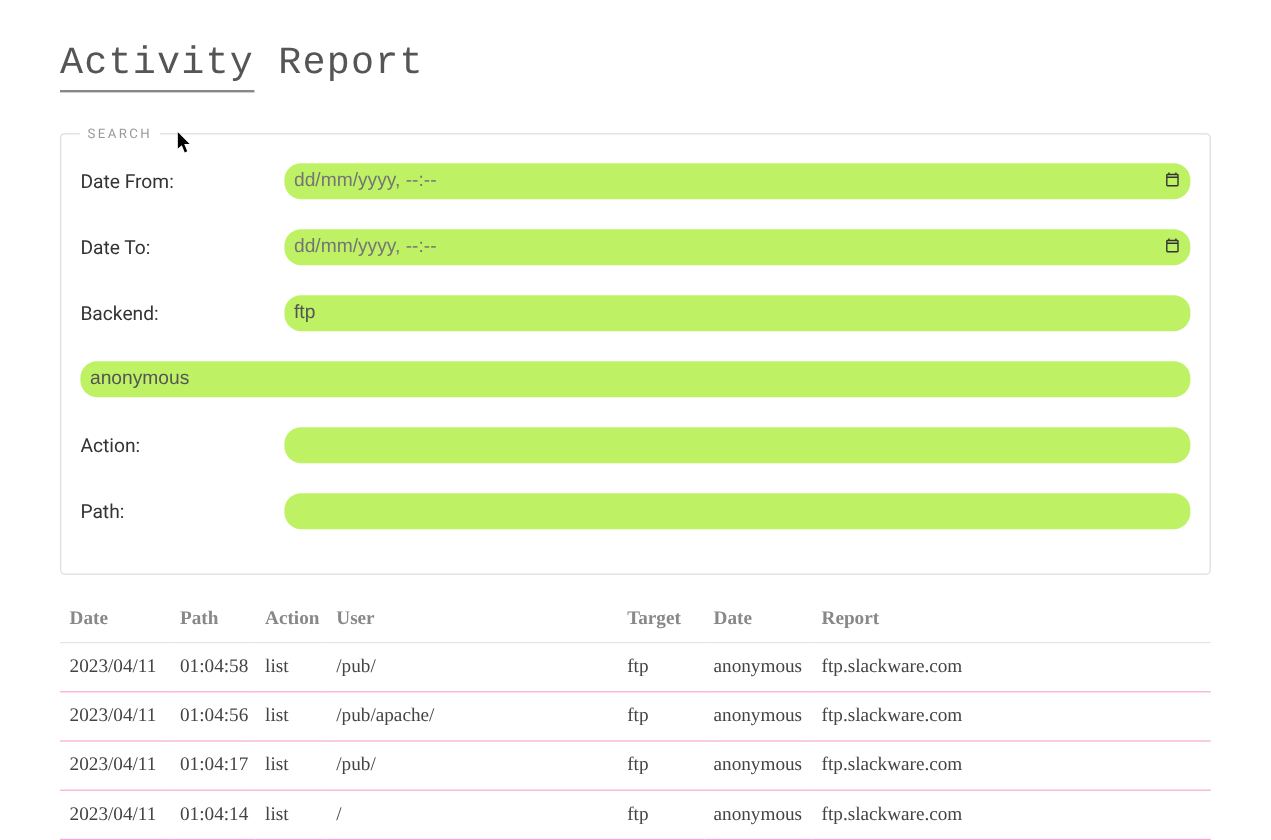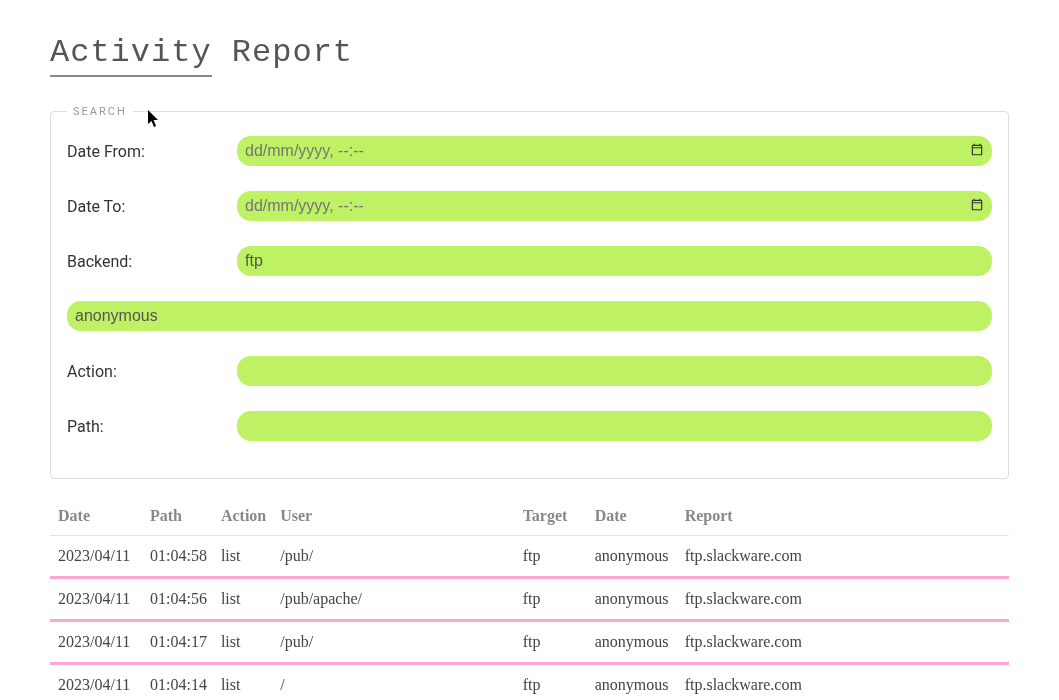--- a/index.html
+++ b/index.html
@@ -83,21 +83,21 @@
   }
   table.data th {
     text-align: left;
     color: #888;
     font-weight: 600;
     padding: 10px 6px 10px 8px;
     border-bottom: 1px solid #e4e4e4;
   }
   table.data td {
     padding: 11px 6px 11px 8px;
-    border-bottom: 3px solid #f9a8d4;
+    border-bottom: 1px solid #f9a8d4;
     color: #444;
     white-space: nowrap;
   }
   .col-date { width: 92px; }
   .col-time { width: 70px; }
   .col-action { width: 56px; }
   .col-backend { width: 72px; }
   .col-user { width: 90px; }
   .export-row {
     text-align: right;

